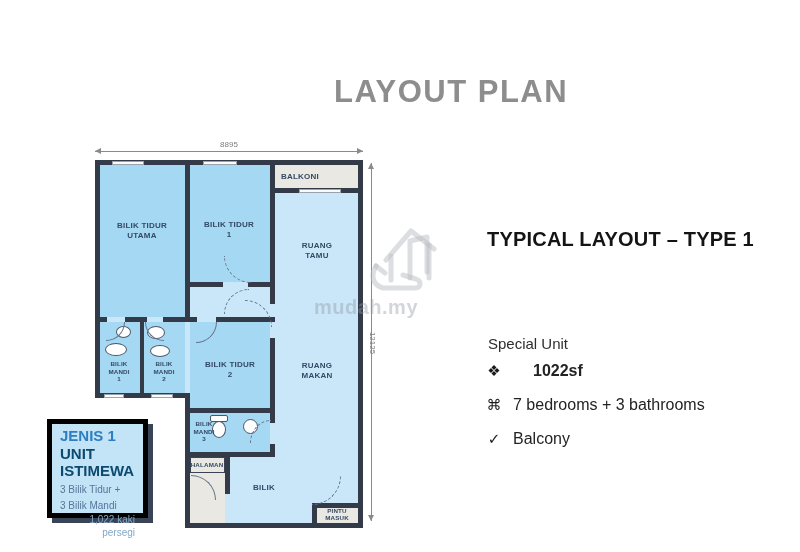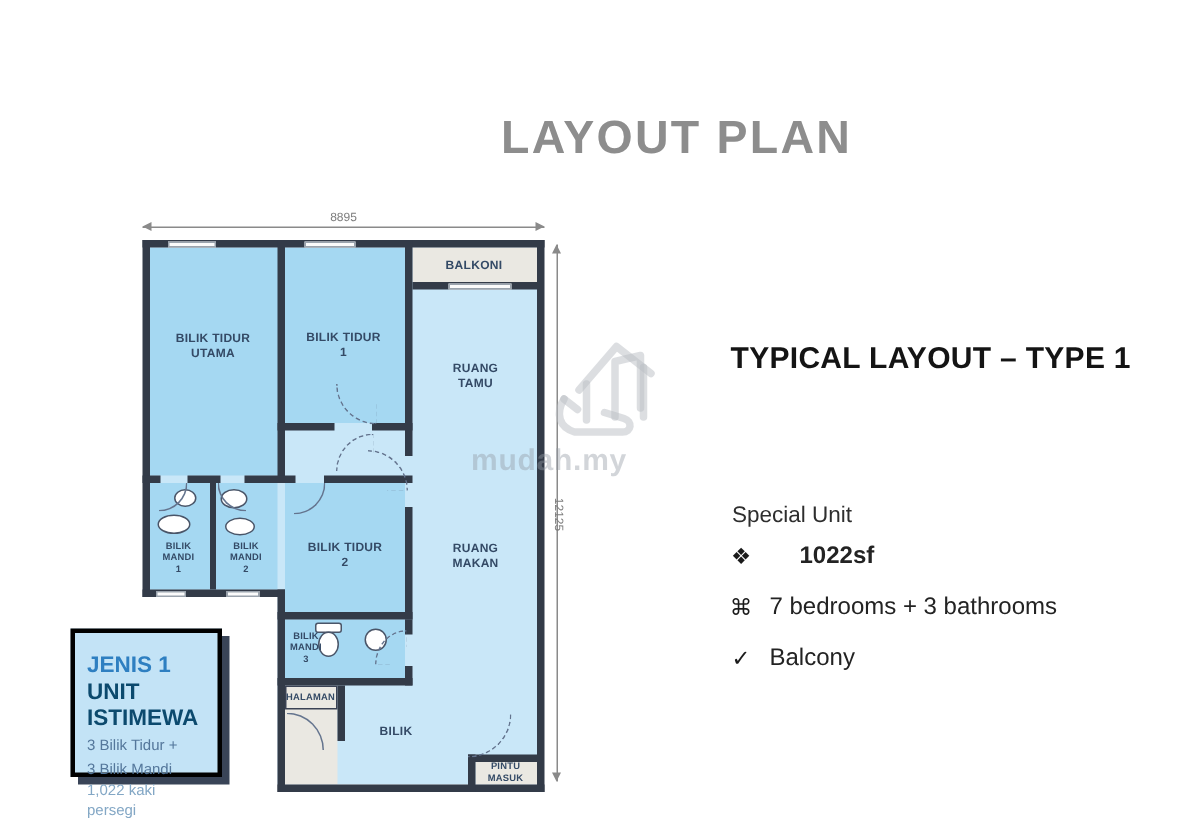--- a/index.html
+++ b/index.html
@@ -16,26 +16,26 @@
   .room-label{position:absolute;transform:translate(-50%,-50%);text-align:center;
               font-weight:bold;color:#344a66;font-size:8px;line-height:1.25;
               letter-spacing:.2px;white-space:nowrap;z-index:3;}
   .room-label.sm{transform:translate(-50%,-50%) scale(.78);}
   #page-title{position:absolute;left:334px;top:74px;font-size:31px;font-weight:800;
               color:#8d8d8d;letter-spacing:1.5px;z-index:4;}
   #wm-text{position:absolute;left:314px;top:296px;font-size:20px;font-weight:700;
            color:rgba(148,156,165,.42);letter-spacing:.5px;z-index:6;}
   #wm-icon{position:absolute;left:358px;top:216px;z-index:6;}
   #info-box{position:absolute;left:47px;top:419px;width:101px;height:99px;z-index:7;
-            background:#c3e3f6;border:3px solid #000000;box-shadow:5px 5px 0 0 #394457;
-            box-sizing:border-box;padding:13px 8px;}
+            background:#c3e3f6;border:5px solid #000000;box-shadow:5px 5px 0 0 #394457;
+            box-sizing:border-box;padding:3px 8px;}
   #info-box .l1{font-size:15px;font-weight:700;color:#2e7fc1;line-height:1.2;}
   #info-box .l2{font-size:15px;font-weight:800;color:#0c4a6e;line-height:1.15;}
   #info-box .l4{font-size:10px;font-weight:400;color:#54779b;line-height:1.35;margin-top:3px;}
-  #info-box .l6{font-size:10px;font-weight:400;color:#83a7c5;line-height:1.35;}
+  #info-box .l6{font-size:10px;font-weight:400;color:#83a7c5;line-height:1.35;text-align:right;}
   #detail-heading{position:absolute;left:487px;top:228px;font-size:20px;font-weight:800;
                   color:#141414;letter-spacing:.2px;z-index:4;}
   #detail-sub{position:absolute;left:488px;top:335px;font-size:15px;color:#2e2e2e;z-index:4;}
   .detail-row{position:absolute;left:485px;display:flex;align-items:center;gap:10px;
               font-size:16px;color:#232323;z-index:4;}
   .detail-row .ic{width:18px;text-align:center;font-size:15px;color:#1a1a1a;}
   .detail-row.bold .tx{font-weight:700;margin-left:20px;}
   .vtext{writing-mode:vertical-rl;}
 </style>
 </head>
@@ -110,21 +110,21 @@
 
   <div class="dimline" style="left:95px;top:151px;width:268px;height:1px;"></div>
   <div class="abs" style="left:95px;top:148px;width:0;height:0;border-right:6px solid #8a8a8a;border-top:3px solid transparent;border-bottom:3px solid transparent;z-index:2;"></div>
   <div class="abs" style="left:357px;top:148px;width:0;height:0;border-left:6px solid #8a8a8a;border-top:3px solid transparent;border-bottom:3px solid transparent;z-index:2;"></div>
   <div class="dimlabel" style="left:229px;top:140px;transform:translateX(-50%);">8895</div>
   <div class="dimline" style="left:371px;top:163px;width:1px;height:358px;"></div>
   <div class="abs" style="left:368px;top:163px;width:0;height:0;border-bottom:6px solid #8a8a8a;border-left:3px solid transparent;border-right:3px solid transparent;z-index:2;"></div>
   <div class="abs" style="left:368px;top:515px;width:0;height:0;border-top:6px solid #8a8a8a;border-left:3px solid transparent;border-right:3px solid transparent;z-index:2;"></div>
   <div class="dimlabel vtext" style="left:368px;top:343px;transform:translateY(-50%);">12125</div>
 
-  <div class="room-label" style="left:316px;top:177px;">
+  <div class="room-label" style="left:300px;top:177px;">
     <div>BALKONI</div>
   </div>
   <div class="room-label" style="left:142px;top:231px;">
     <div>BILIK TIDUR</div>
     <div>UTAMA</div>
   </div>
   <div class="room-label" style="left:229px;top:230px;">
     <div>BILIK TIDUR</div>
     <div>1</div>
   </div>

